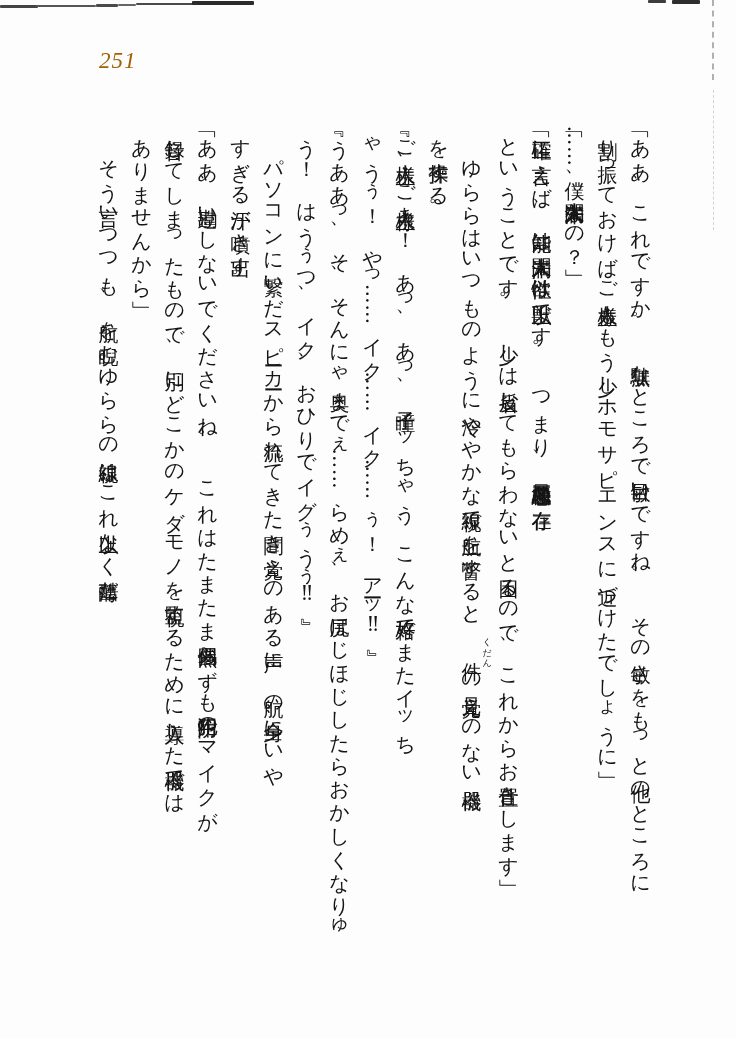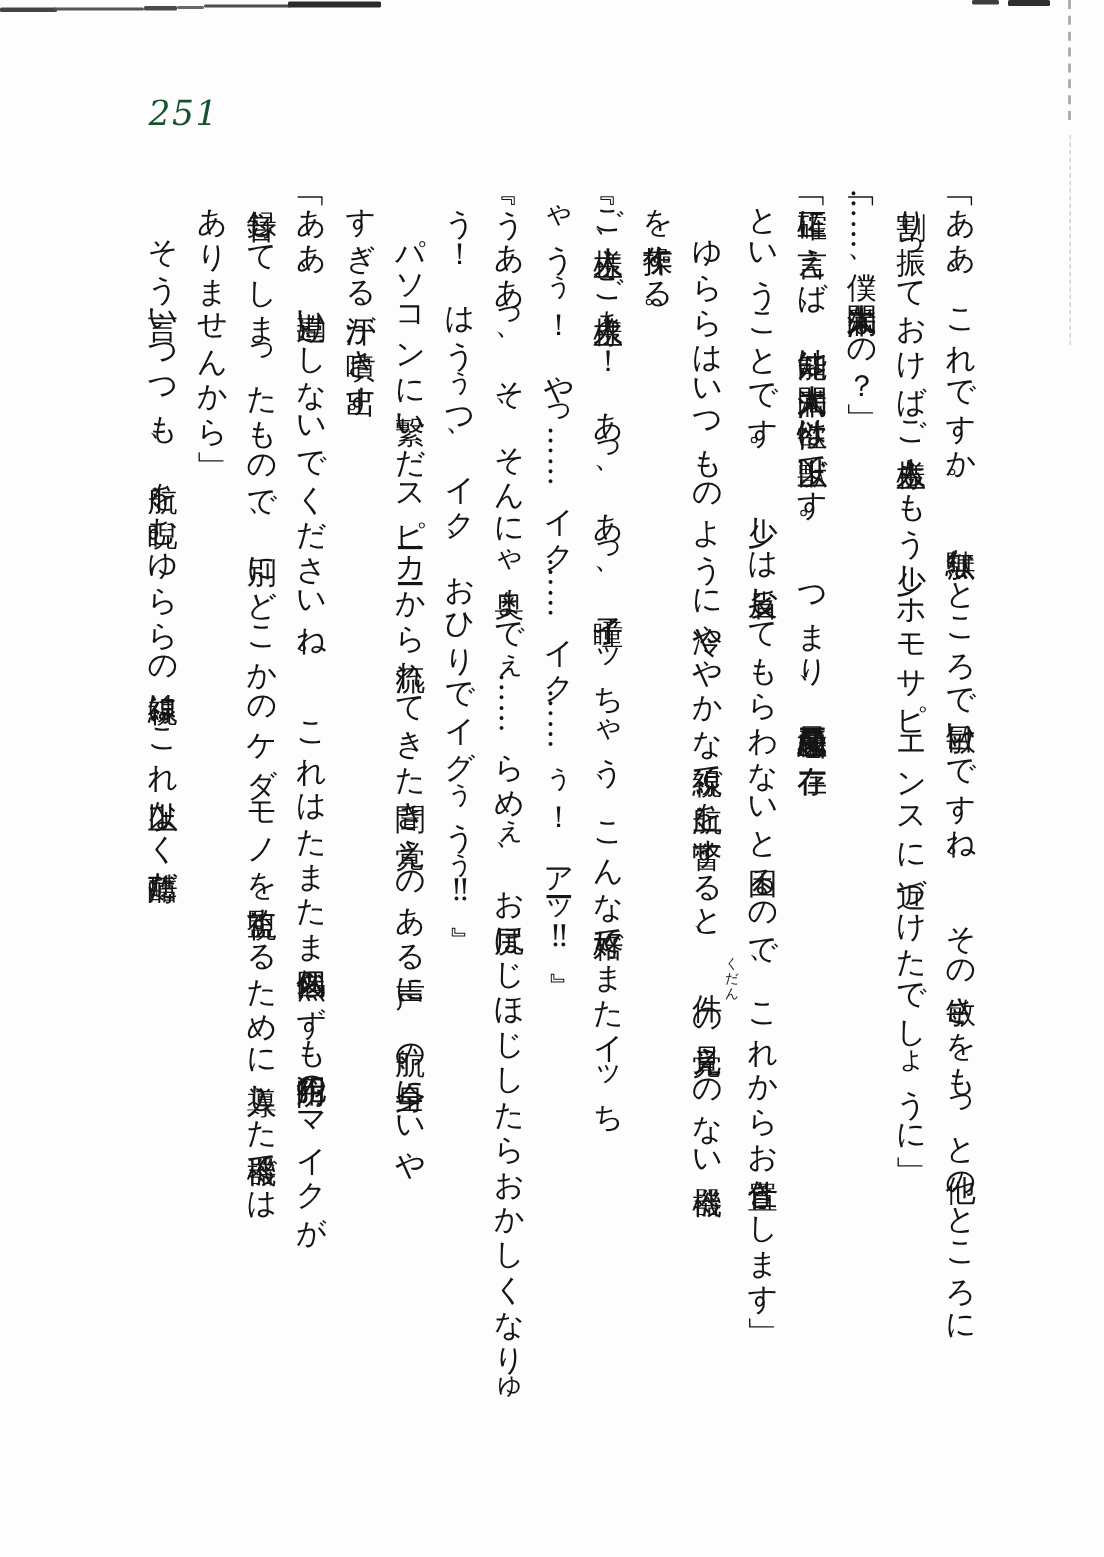--- a/index.html
+++ b/index.html
@@ -10,25 +10,26 @@
     overflow: hidden;
   }
   .page {
     position: relative;
     width: 736px; height: 1038px;
     background: #fdfdfd;
   }
   
   .page-number {
     position: absolute;
-    left: 99px; top: 63px;
+    left: 99px; top: 48px;
     font-size: 23px;
     font-style: italic;
-    color: #14532d;
+    color: #a16207;
     letter-spacing: 1px;
+    font-family: Liberation Serif, serif;
   }
   
   .text-block {
     position: absolute;
     top: 125px; right: 79px;
     height: 846px;
     writing-mode: vertical-rl;
     text-orientation: mixed;
     color: #151515;
     font-size: 20px;

